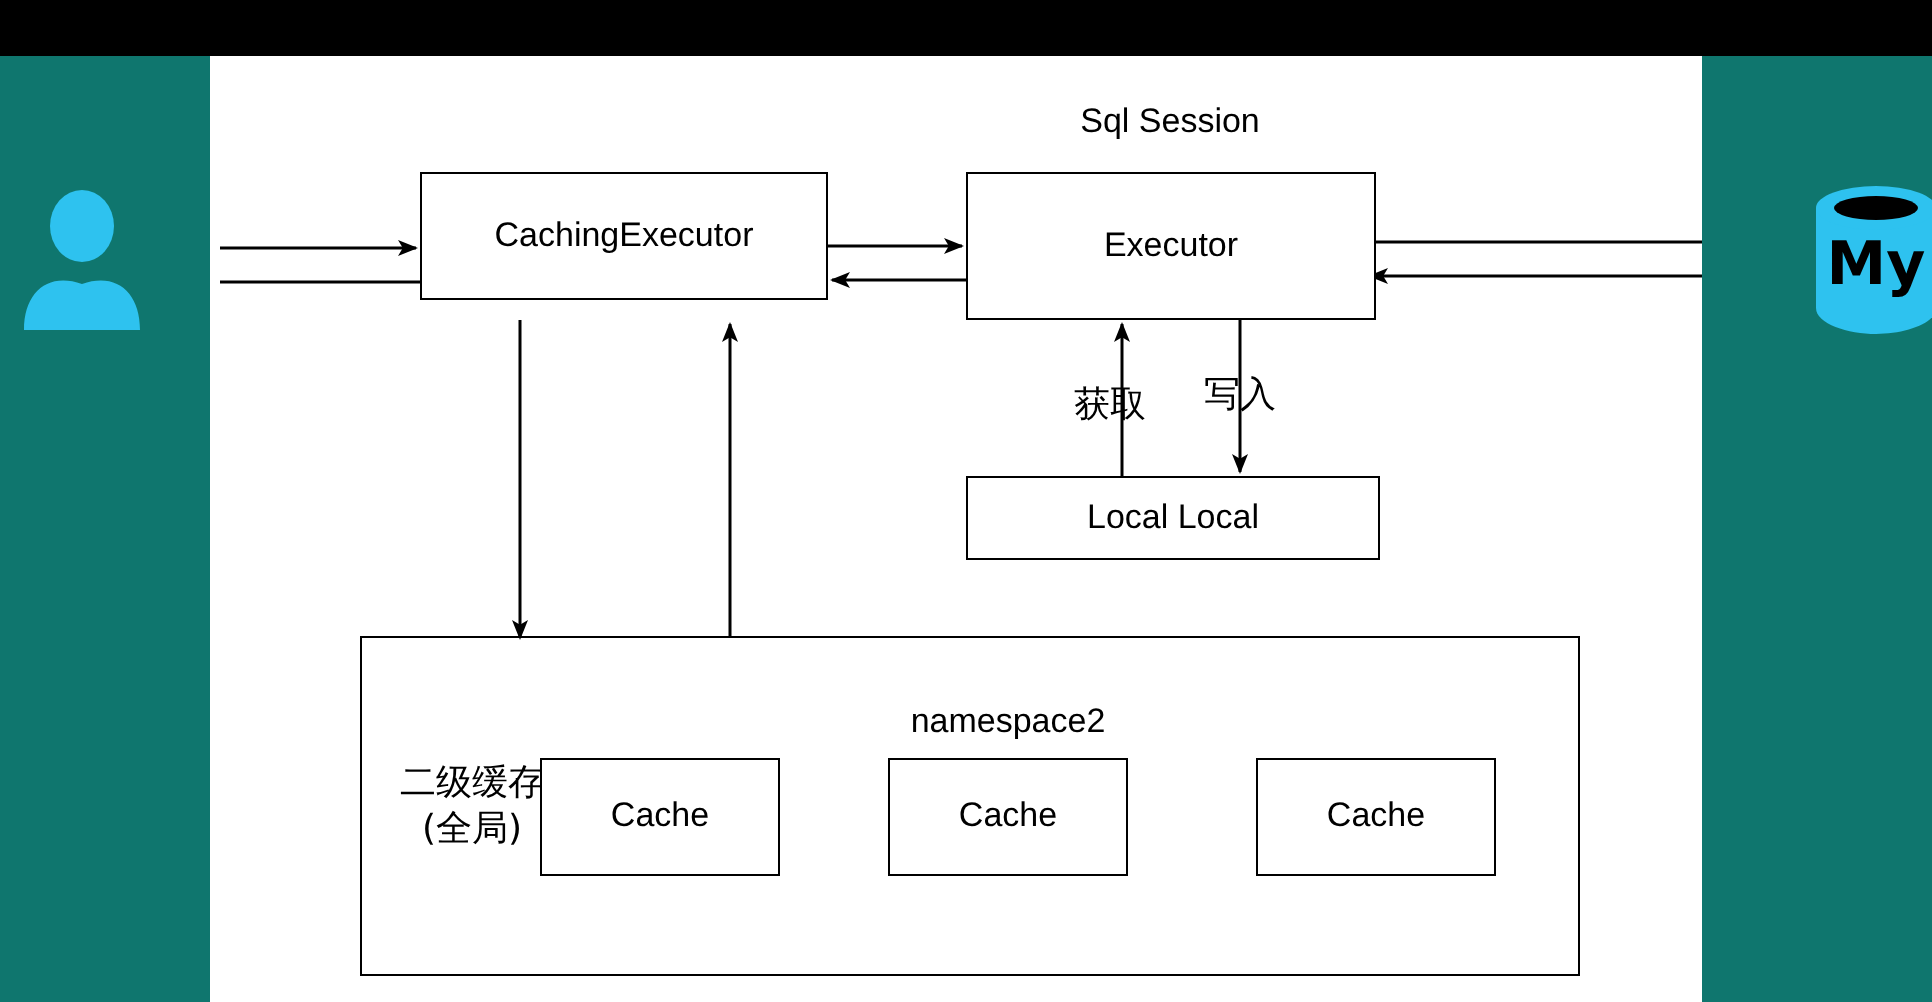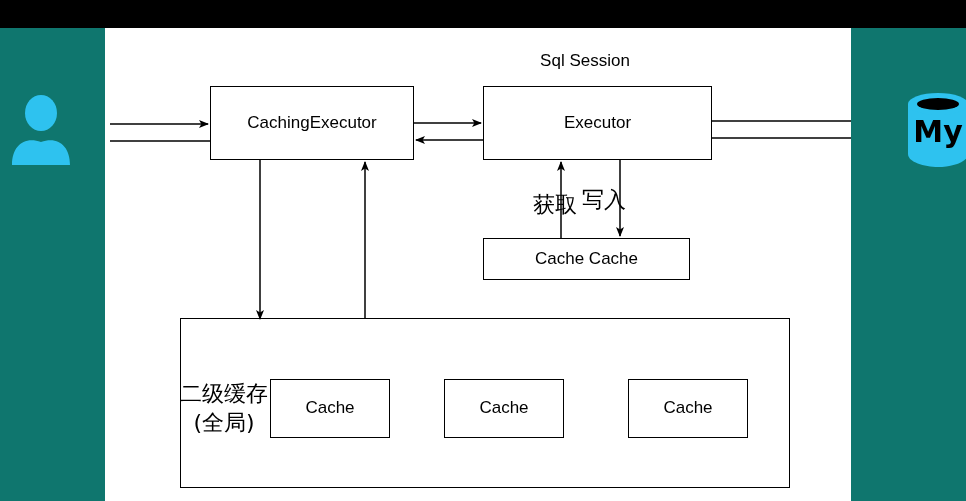--- a/index.html
+++ b/index.html
@@ -47,21 +47,21 @@
     position: absolute;
     color: #000000;
     font-size: 17px;
     text-align: center;
     white-space: pre;
     line-height: 1.25;
   }
   .cn-label {
     position: absolute;
     color: #000000;
-    font-size: 22px;
+    font-size: 18px;
     text-align: center;
     white-space: pre;
     line-height: 1.3;
     font-family: "DejaVu Sans", "Liberation Sans", sans-serif;
   }
   .group-box {
     position: absolute;
     border: 1.6px solid #000000;
     background: transparent;
     box-sizing: border-box;
@@ -110,34 +110,35 @@
       <line x1="620" y1="132" x2="620" y2="208" marker-end="url(#ah)"></line>
 
       <line x1="260" y1="132" x2="260" y2="291" marker-end="url(#ah)"></line>
 
       <line x1="365" y1="290" x2="365" y2="134" marker-end="url(#ah)"></line>
     </g>
   </svg>
 
   <div class="plain-label" style="left:480px; top:22px; width:210px;">Sql Session</div>
 
-  <div class="node-box" style="left:210px; top:58px; width:204px; height:74px;">CachingExecutor</div>
+  <div class="node-box" style="left:210px; top:58px; width:204px; height:64px;">CachingExecutor</div>
 
-  <div class="node-box" style="left:483px; top:58px; width:229px; height:74px;">Executor</div>
+  <div class="node-box" style="left:483px; top:58px; width:205px; height:74px;">Executor</div>
 
-  <div class="node-box" style="left:483px; top:210px; width:207px; height:42px;">Cache Cache</div>
+  <div class="node-box" style="left:483px; top:210px; width:207px; height:42px;">Local Local</div>
 
   <div class="cn-label" style="left:527px; top:163px; width:56px;">获取</div>
-  <div class="cn-label" style="left:576px; top:158px; width:56px;">写入</div>
+  <div class="cn-label" style="left:592px; top:158px; width:56px;">写入</div>
 
   <div class="group-box" style="left:180px; top:290px; width:610px; height:170px;"></div>
 
-  <div class="cn-label" style="left:180px; top:352px; width:88px;">二级缓存
+  <div class="cn-label" style="left:192px; top:352px; width:88px;">二级缓存
 (全局)</div>
 
+  <div class="plain-label" style="left:434px; top:322px; width:140px;">namespace2</div>
 
   <div class="node-box" style="left:270px; top:351px; width:120px; height:59px;">Cache</div>
   <div class="node-box" style="left:444px; top:351px; width:120px; height:59px;">Cache</div>
   <div class="node-box" style="left:628px; top:351px; width:120px; height:59px;">Cache</div>
 
   <div class="user-icon" style="left:10px; top:65px; width:62px; height:72px;">
     <svg width="62" height="72" viewBox="0 0 62 72" xmlns="http://www.w3.org/2000/svg">
       <ellipse cx="31" cy="20" rx="16" ry="18" fill="#2ec2ef"></ellipse>
       <path d="M2,72 C2,53 14,43 31,49 C48,43 60,53 60,72 Z" fill="#2ec2ef"></path>
     </svg>

